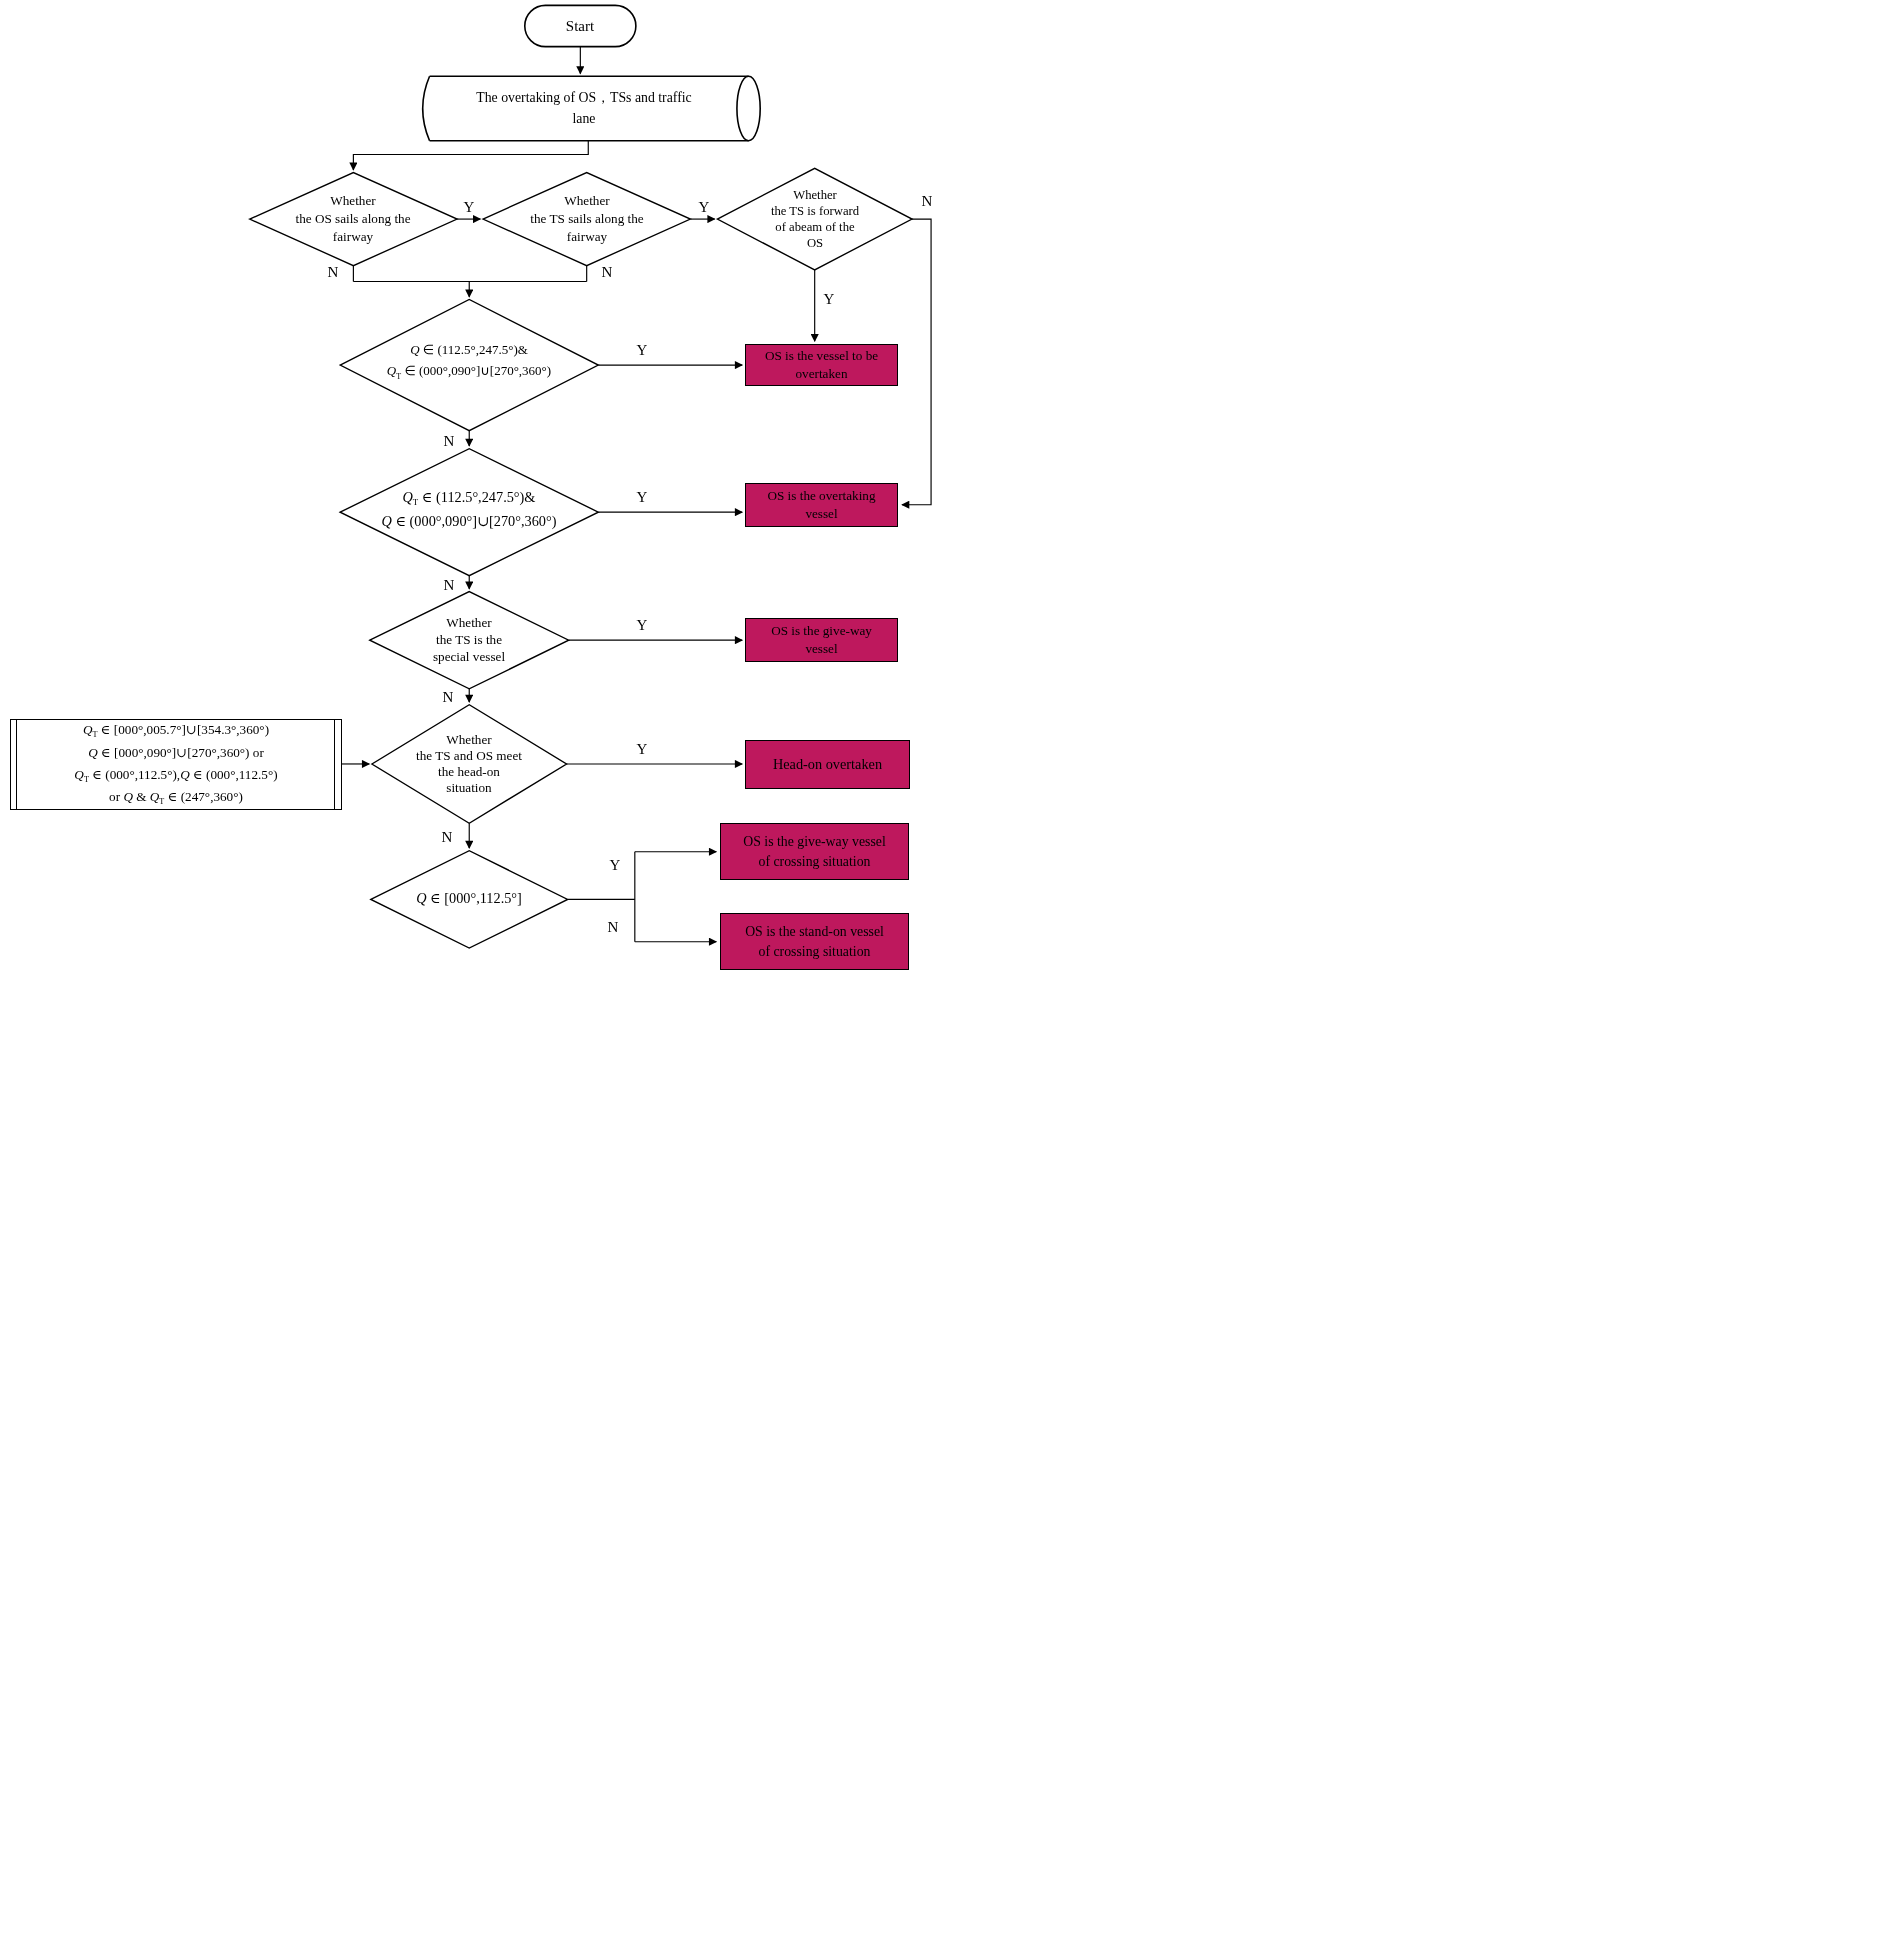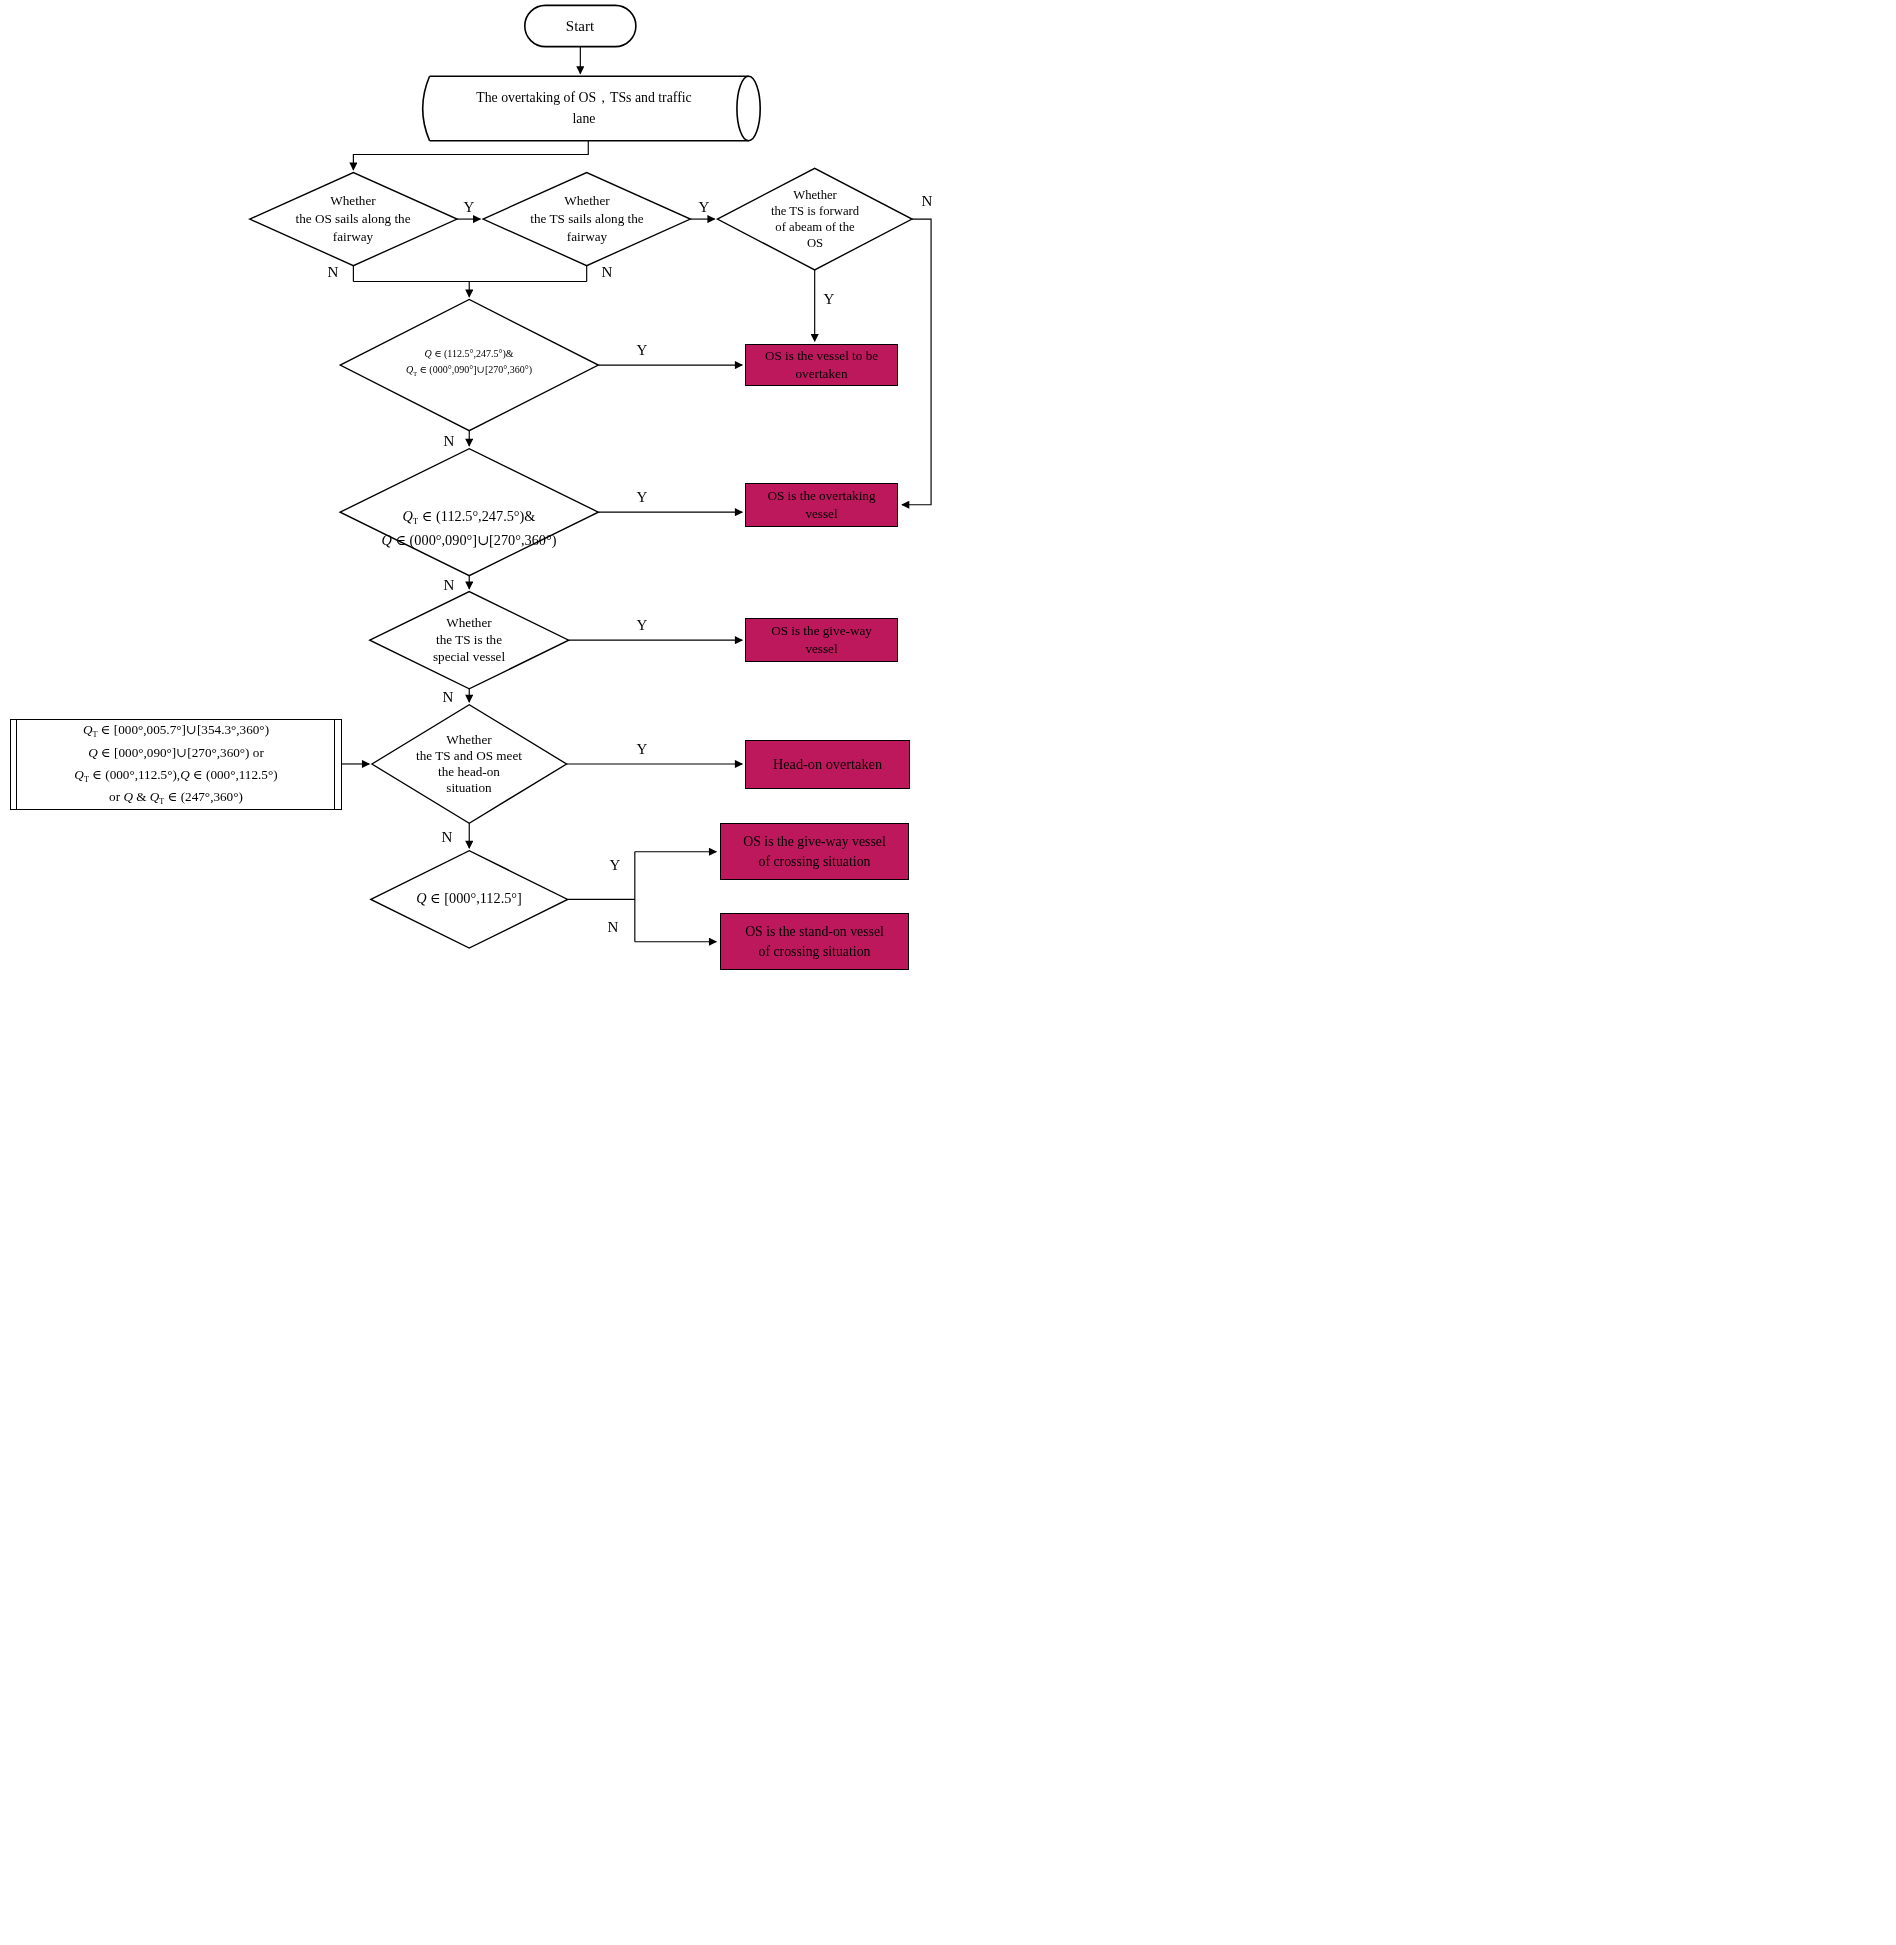--- a/index.html
+++ b/index.html
@@ -97,24 +97,24 @@
 
   <div class="lbl" style="left:587px;top:219px;width:196px;font-size:13.2px;">Whether
 the TS sails along the
 fairway</div>
 
   <div class="lbl" style="left:815px;top:219px;width:164px;font-size:12.7px;line-height:1.26;">Whether
 the TS is forward
 of abeam of the
 OS</div>
 
-  <div class="lbl" style="left:469px;top:362px;width:254px;font-size:10px;line-height:1.6;"><i>Q</i> ∈ (112.5°,247.5°)&amp;
+  <div class="lbl" style="left:469px;top:362px;width:254px;font-size:13px;line-height:1.6;font-family:Liberation Serif, serif;"><i>Q</i> ∈ (112.5°,247.5°)&amp;
 <i>Q</i><sub>T</sub> ∈ (000°,090°]∪[270°,360°)</div>
 
-  <div class="lbl" style="left:469px;top:509px;width:254px;font-size:14.3px;line-height:1.6;margin-top:19px;"><i>Q</i><sub>T</sub> ∈ (112.5°,247.5°)&amp;
+  <div class="lbl" style="left:469px;top:509px;width:254px;font-size:14.3px;line-height:1.6;"><i>Q</i><sub>T</sub> ∈ (112.5°,247.5°)&amp;
 <i>Q</i> ∈ (000°,090°]∪[270°,360°)</div>
 
   <div class="lbl" style="left:469px;top:640px;width:175px;font-size:13.2px;line-height:1.3;">Whether
 the TS is the
 special vessel</div>
 
   <div class="lbl" style="left:469px;top:764px;width:175px;font-size:13.2px;line-height:1.22;">Whether
 the TS and OS  meet
 the head-on
 situation</div>

